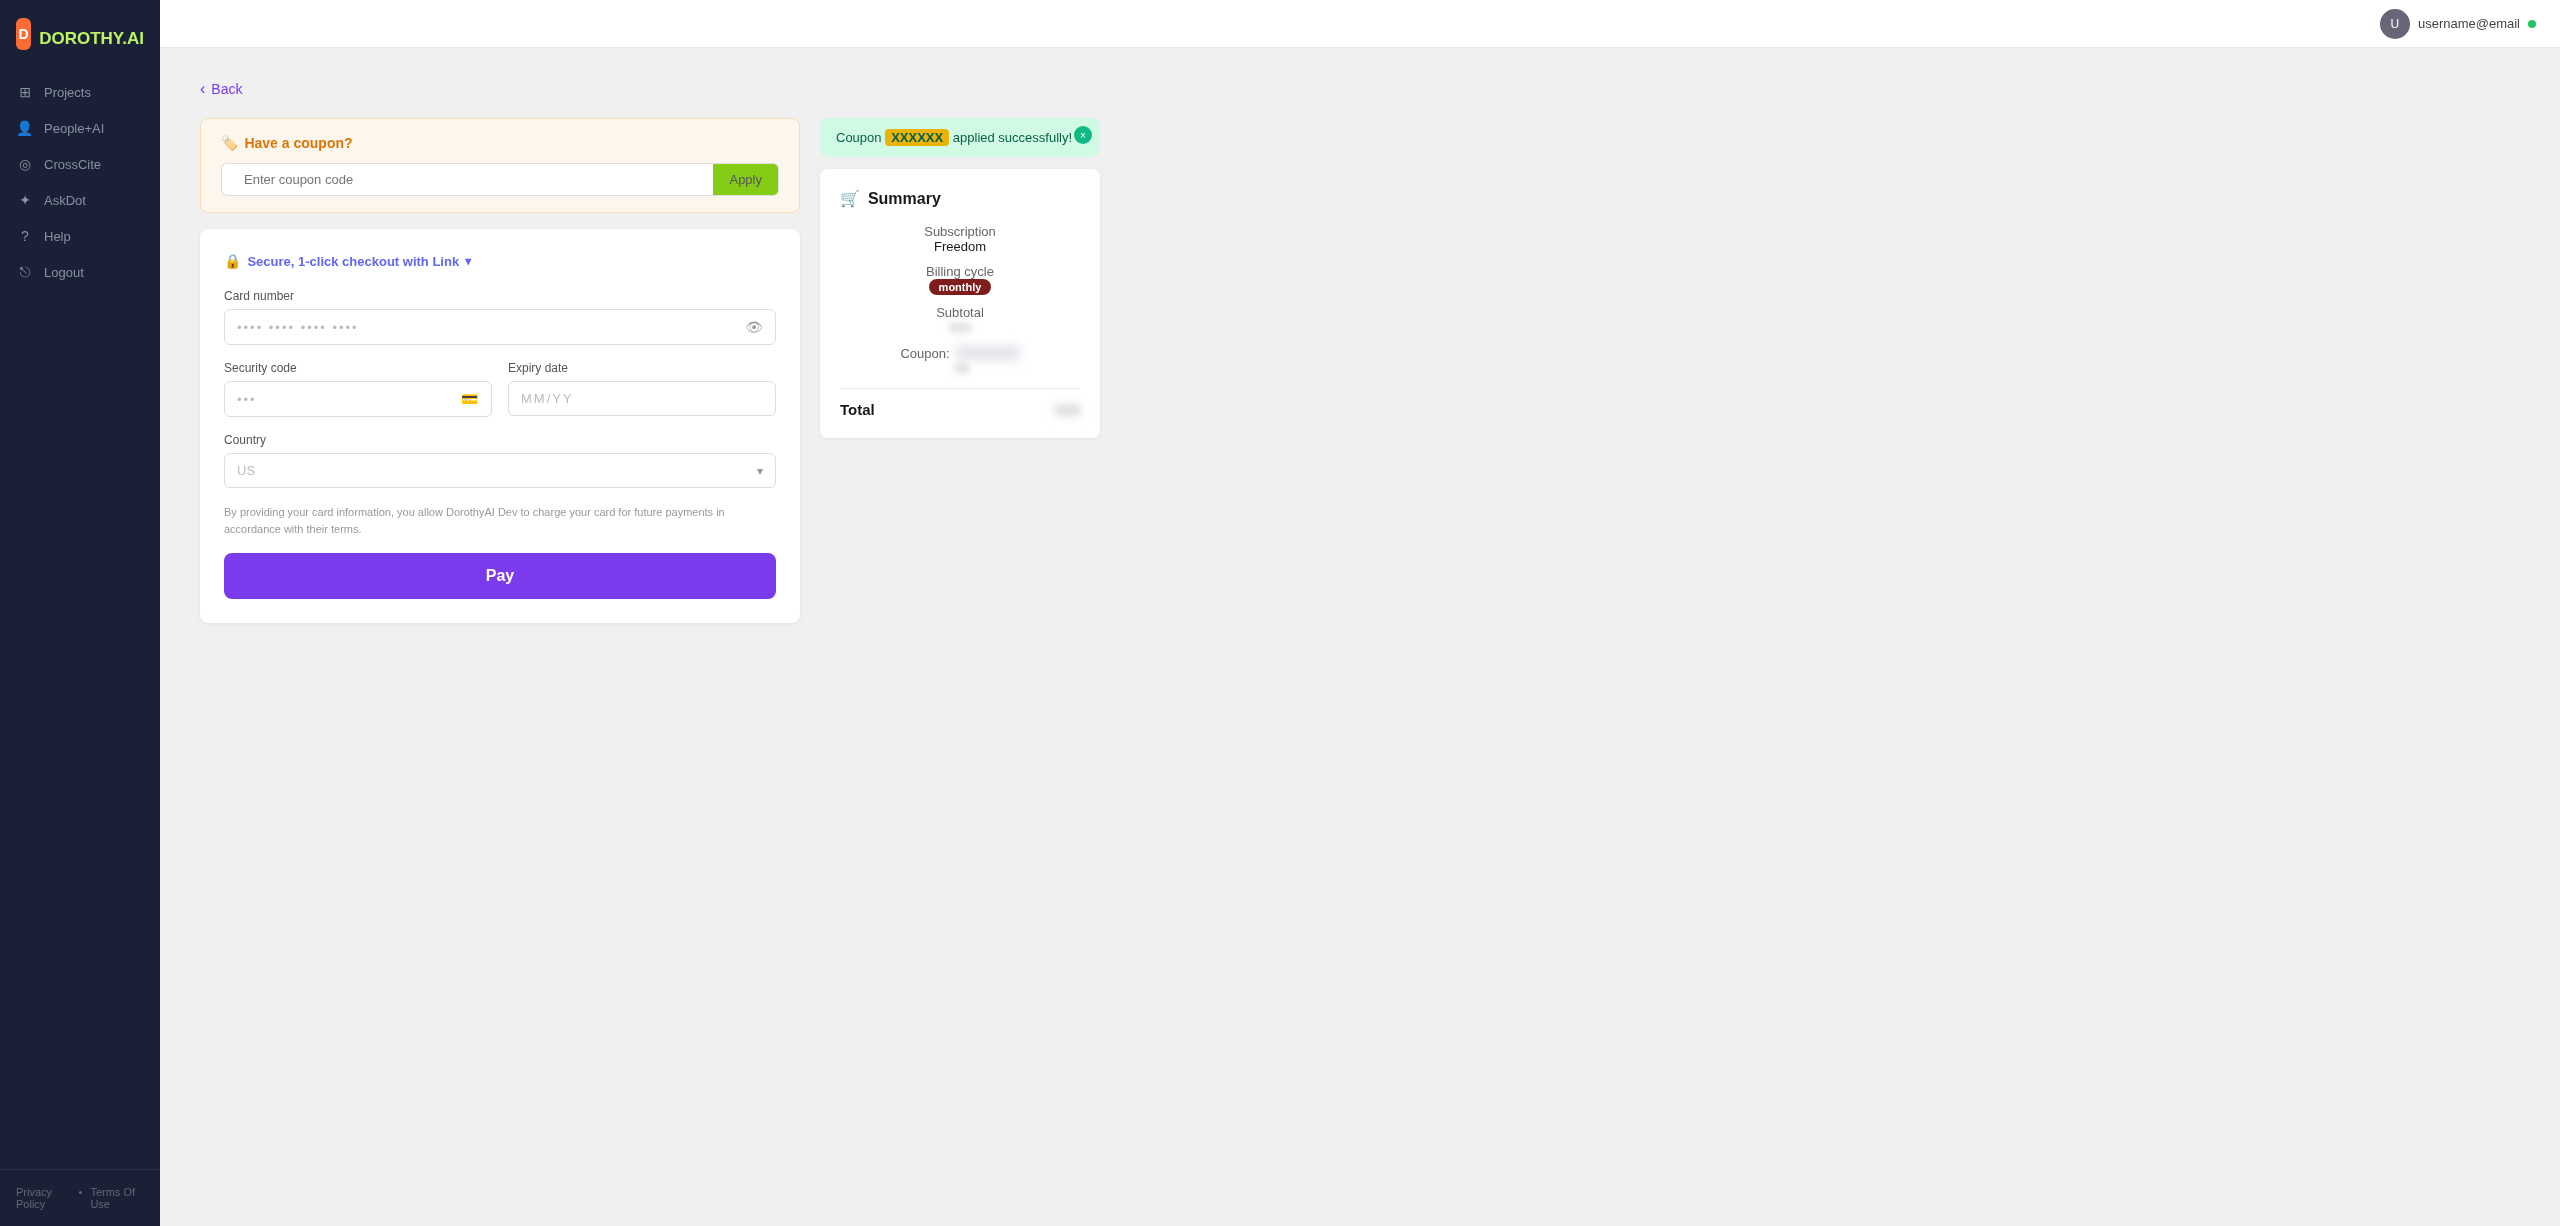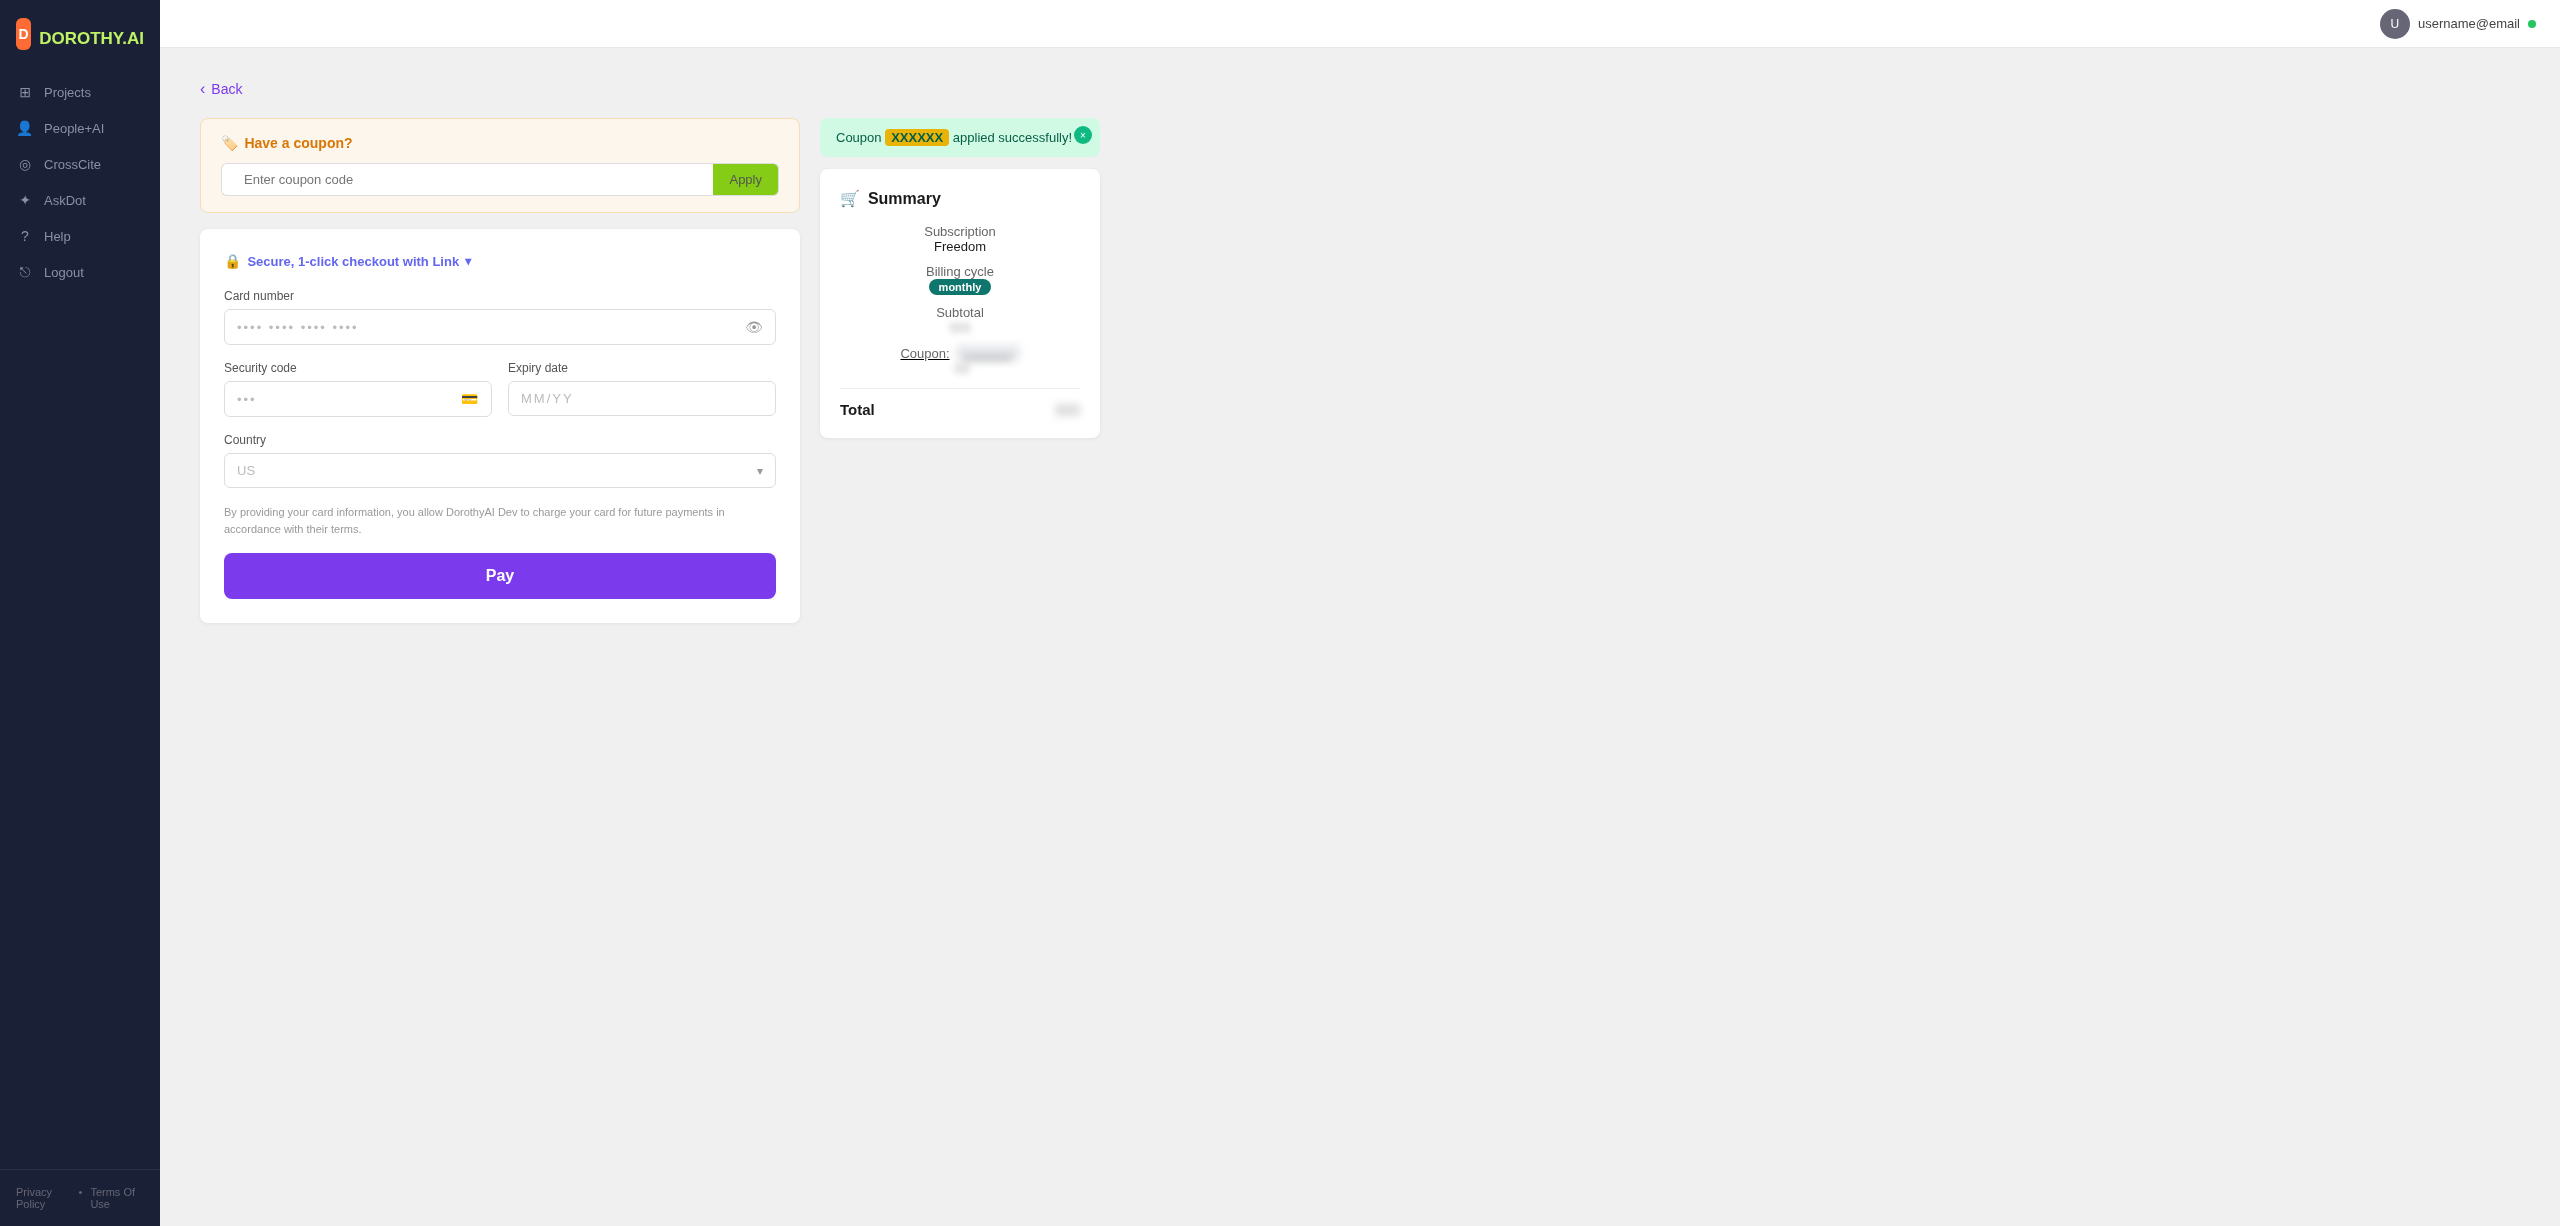--- a/index.html
+++ b/index.html
@@ -322,32 +322,31 @@
       font-size: 13px;
       flex-direction: column;
     }
     .summary-label { color: #666; }
     .summary-value { color: #1a1a1a; font-weight: 500; }
     .summary-value.blurred {
       color: #bbb;
       filter: blur(3px);
     }
     .monthly-badge {
-      background: #0f766e;
+      background: #7f1d1d;
       color: white;
       font-size: 11px;
       font-weight: 600;
       padding: 2px 10px;
       border-radius: 20px;
     }
     .coupon-label-row {
       display: flex;
       align-items: center;
       gap: 6px;
-      text-decoration: underline;
     }
     .coupon-name-blurred {
       background: #e5e7eb;
       color: transparent;
       border-radius: 4px;
       font-size: 12px;
       padding: 1px 8px;
       filter: blur(4px);
     }
     .summary-divider {

